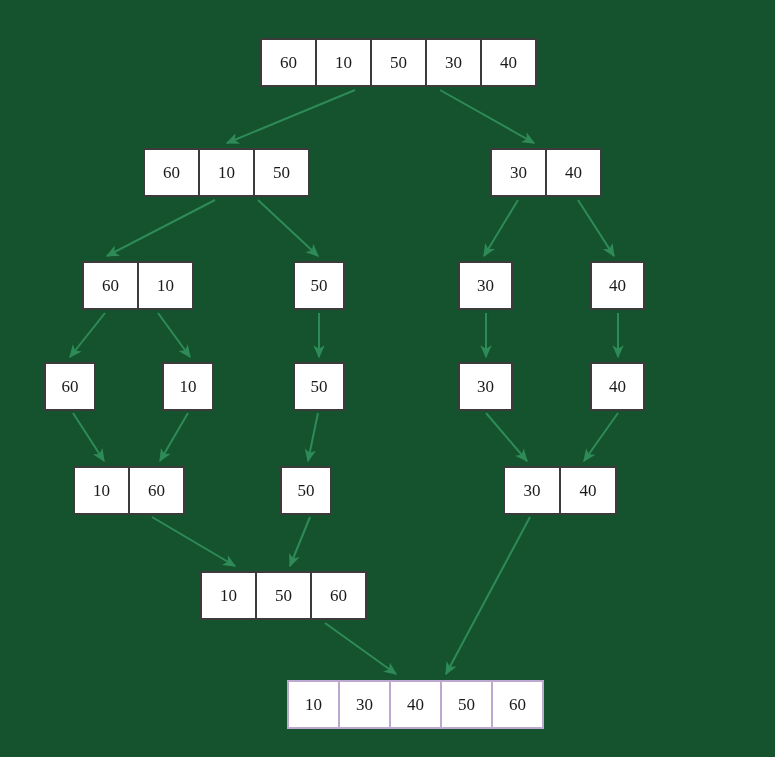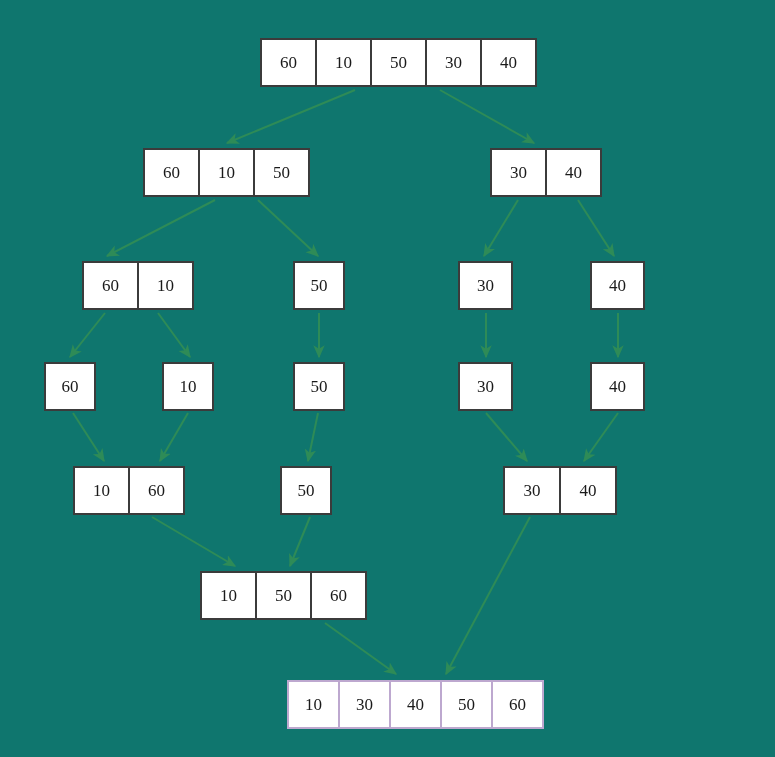--- a/index.html
+++ b/index.html
@@ -4,21 +4,21 @@
 <style>
   html, body {
     margin: 0;
     padding: 0;
     background: #ffffff;
   }
   #canvas {
     position: relative;
     width: 775px;
     height: 757px;
-    background: #0f766e;
+    background: #14532d;
     font-family: "Liberation Serif", serif;
     overflow: hidden;
   }
   #arrow-layer {
     position: absolute;
     left: 0;
     top: 0;
     width: 775px;
     height: 757px;
     pointer-events: none;

